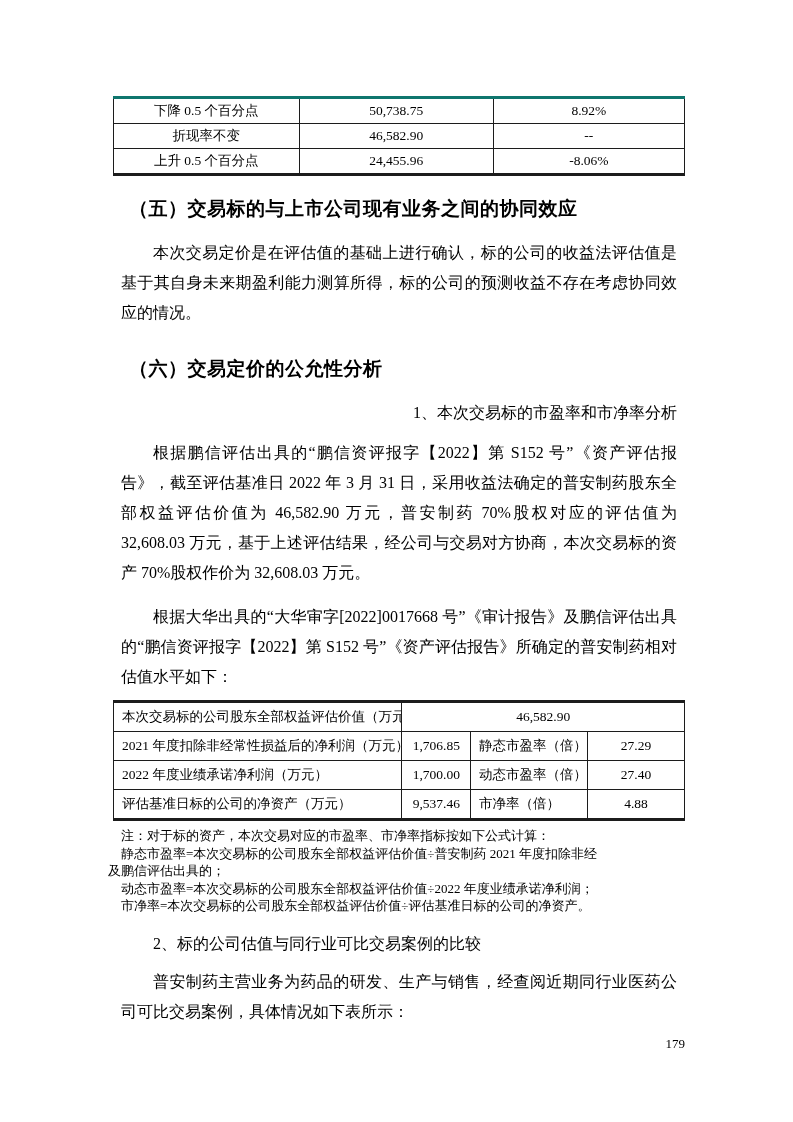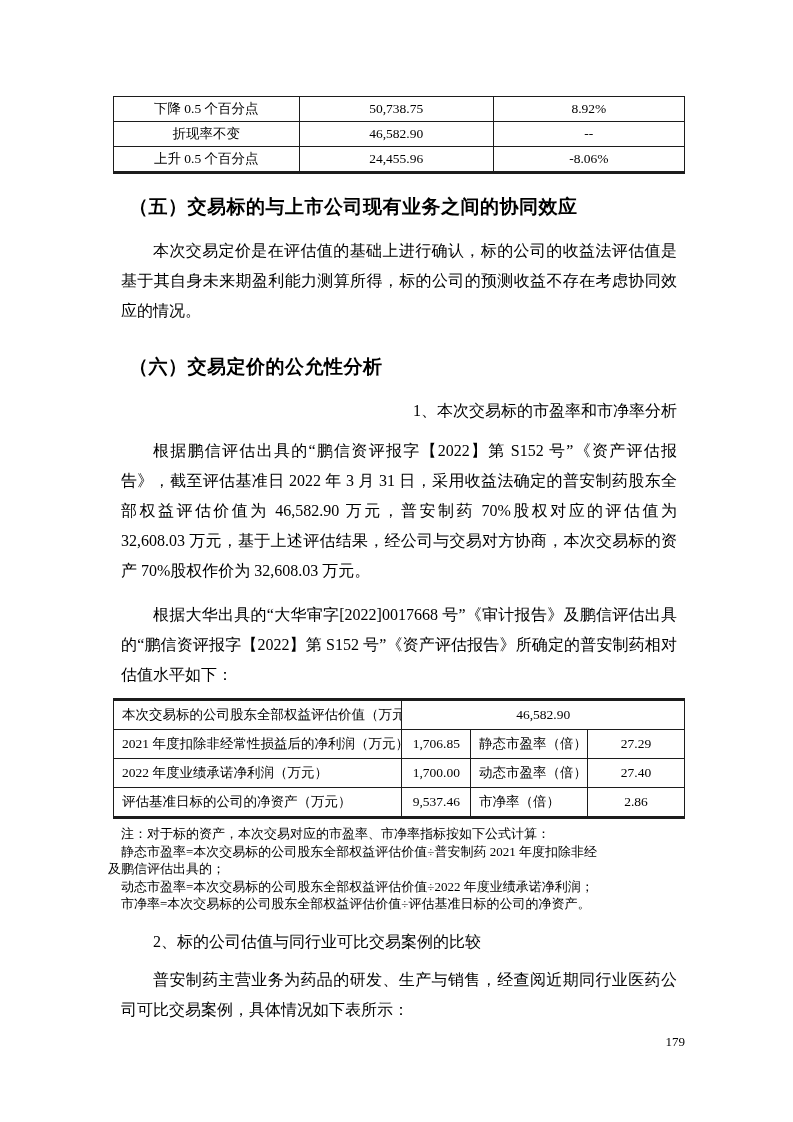--- a/index.html
+++ b/index.html
@@ -13,21 +13,21 @@
     overflow: hidden;
     box-sizing: border-box;
   }
   .content {
     box-sizing: border-box;
     padding: 96px 108px 0 113px;
   }
 
   
   table { width: 100%; border-collapse: collapse; table-layout: fixed; }
-  .t1 { border-top: 1px solid #0f766e; border-bottom: 3px solid #1c1c1c; padding-left: 16px; }
+  .t1 { border-top: 3px solid #0f766e; border-bottom: 3px solid #1c1c1c; padding-left: 16px; }
   .t1 td {
     border: 1px solid #1c1c1c;
     height: 24px;
     text-align: center;
     vertical-align: middle;
     font-size: 13.5px;
     padding: 0 4px;
     overflow: hidden;
     white-space: nowrap;
   }
@@ -151,21 +151,21 @@
         <tr>
           <td class="lbl">2022 年度业绩承诺净利润（万元）</td>
           <td class="num">1,700.00</td>
           <td class="lbl">动态市盈率（倍）</td>
           <td class="ctr">27.40</td>
         </tr>
         <tr>
           <td class="lbl">评估基准日标的公司的净资产（万元）</td>
           <td class="num">9,537.46</td>
           <td class="lbl">市净率（倍）</td>
-          <td class="ctr">2.86</td>
+          <td class="ctr">4.88</td>
         </tr>
       </tbody>
     </table>
 
     <div class="notes">
       <p class="n-indent">注：对于标的资产，本次交易对应的市盈率、市净率指标按如下公式计算：</p>
       <p class="n-indent">静态市盈率=本次交易标的公司股东全部权益评估价值÷普安制药 2021 年度扣除非经</p>
       <p class="n-flush">及鹏信评估出具的；</p>
       <p class="n-indent">动态市盈率=本次交易标的公司股东全部权益评估价值÷2022 年度业绩承诺净利润；</p>
       <p class="n-indent">市净率=本次交易标的公司股东全部权益评估价值÷评估基准日标的公司的净资产。</p>

